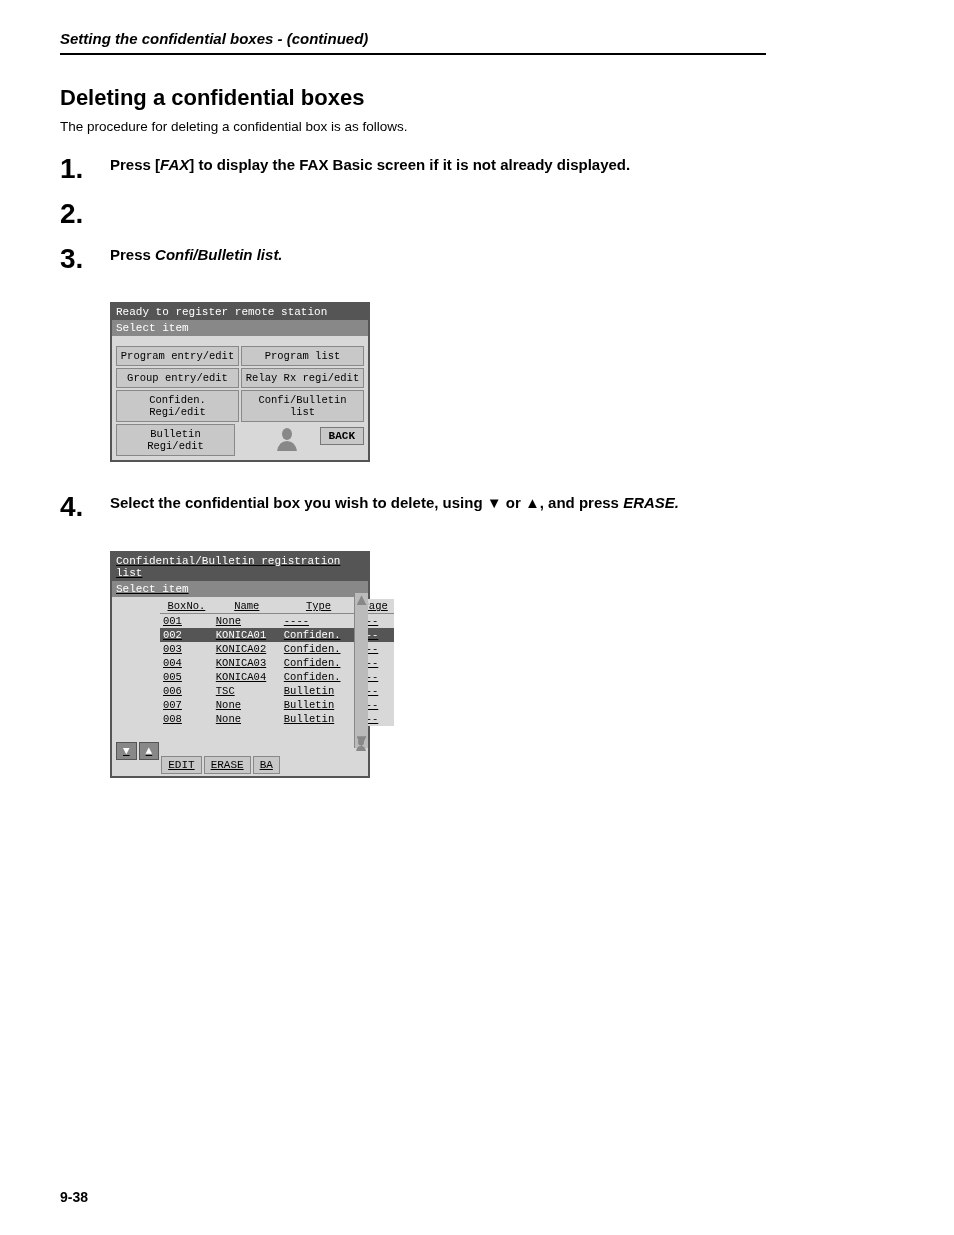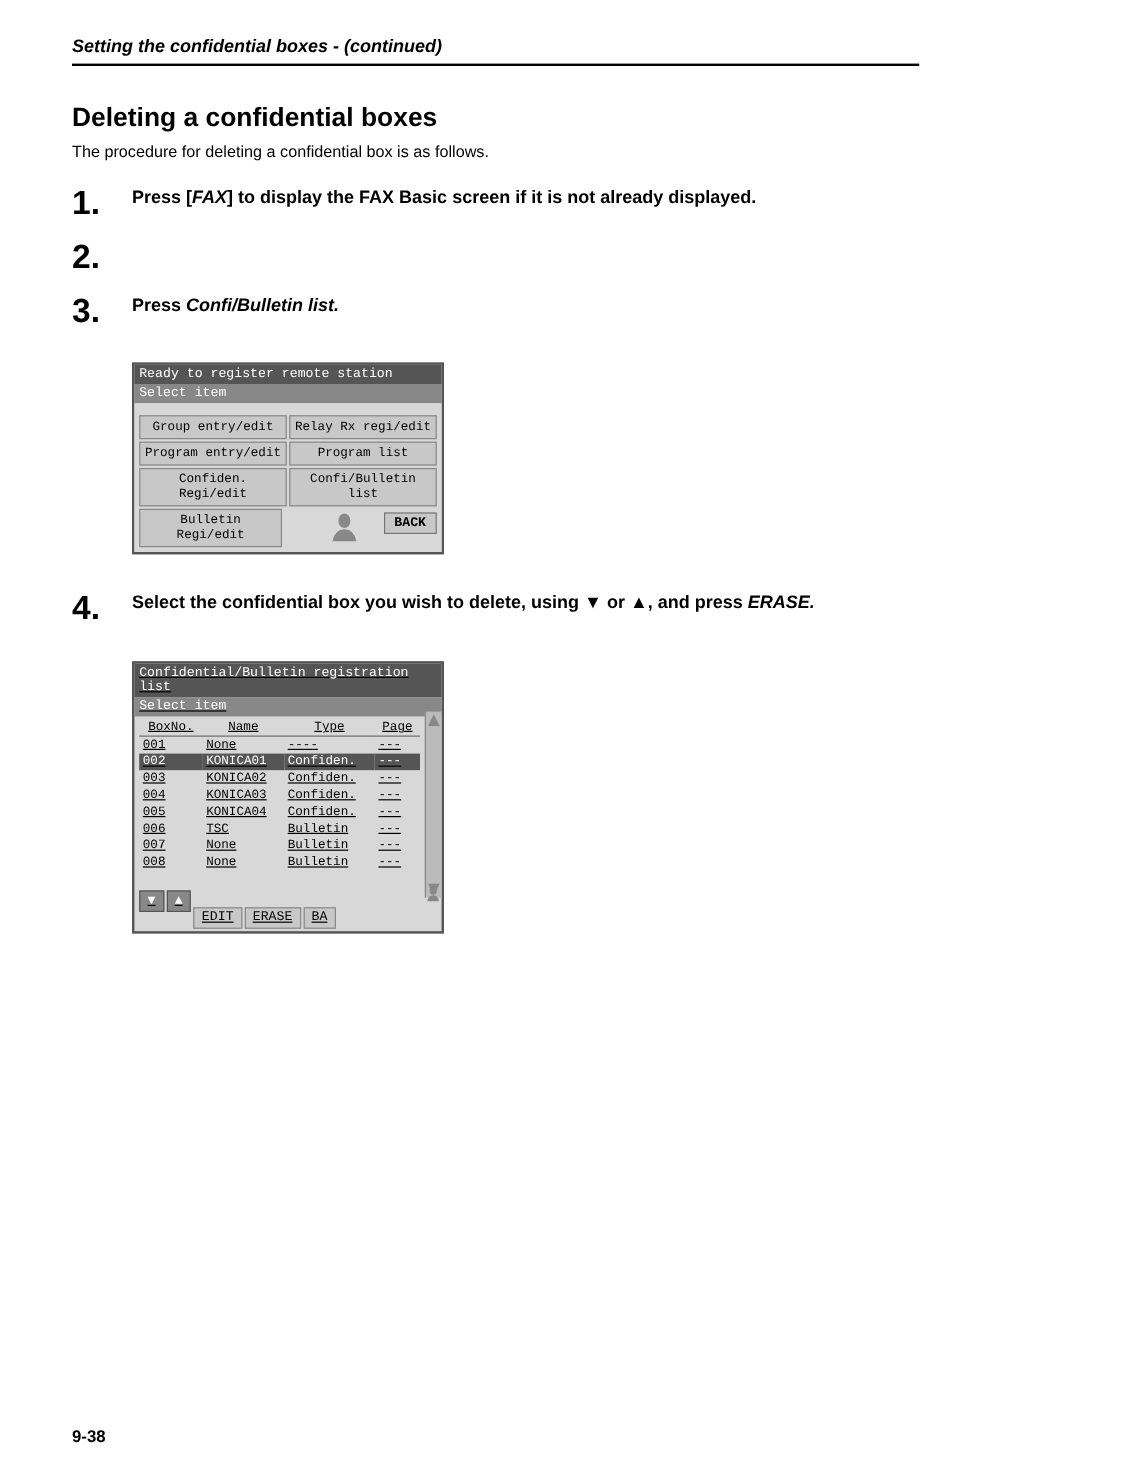--- a/index.html
+++ b/index.html
@@ -142,20 +142,21 @@
       width: 260px;
       padding: 0;
       position: relative;
       text-decoration: underline;
     }
 
     .lcd-table {
       width: 100%;
       border-collapse: collapse;
       font-size: 10.5px;
+      margin-left: 44px;
     }
 
     .lcd-table th {
       background: #d8d8d8;
       font-weight: normal;
       padding: 1px 3px;
       border-bottom: 1px solid #888;
     }
 
     .lcd-table td {
@@ -268,26 +269,26 @@
     </div>
 
     
     <div class="screen-container">
       <div class="lcd-screen">
         <div class="lcd-title-bar">Ready to register remote station</div>
         <div class="lcd-subtitle-bar">Select item</div>
         <div class="lcd-body">
           <div style="height:6px;"></div>
           <div class="lcd-grid">
+            <div class="lcd-btn">Program entry/edit</div>
+            <div class="lcd-btn">Program list</div>
+          </div>
+          <div class="lcd-grid">
             <div class="lcd-btn">Group entry/edit</div>
             <div class="lcd-btn">Relay Rx regi/edit</div>
-          </div>
-          <div class="lcd-grid">
-            <div class="lcd-btn">Program entry/edit</div>
-            <div class="lcd-btn">Program list</div>
           </div>
           <div class="lcd-grid">
             <div class="lcd-btn">Confiden. Regi/edit</div>
             <div class="lcd-btn">Confi/Bulletin list</div>
           </div>
           <div style="display:flex; align-items:center; margin-top:2px; gap:4px;">
             <div class="lcd-btn" style="width:48%;">Bulletin Regi/edit</div>
             <div style="flex:1; display:flex; justify-content:flex-end; align-items:flex-start; gap:22px;font-weight:bold;">
 
               <svg width="22" height="26" viewBox="0 0 22 26">

